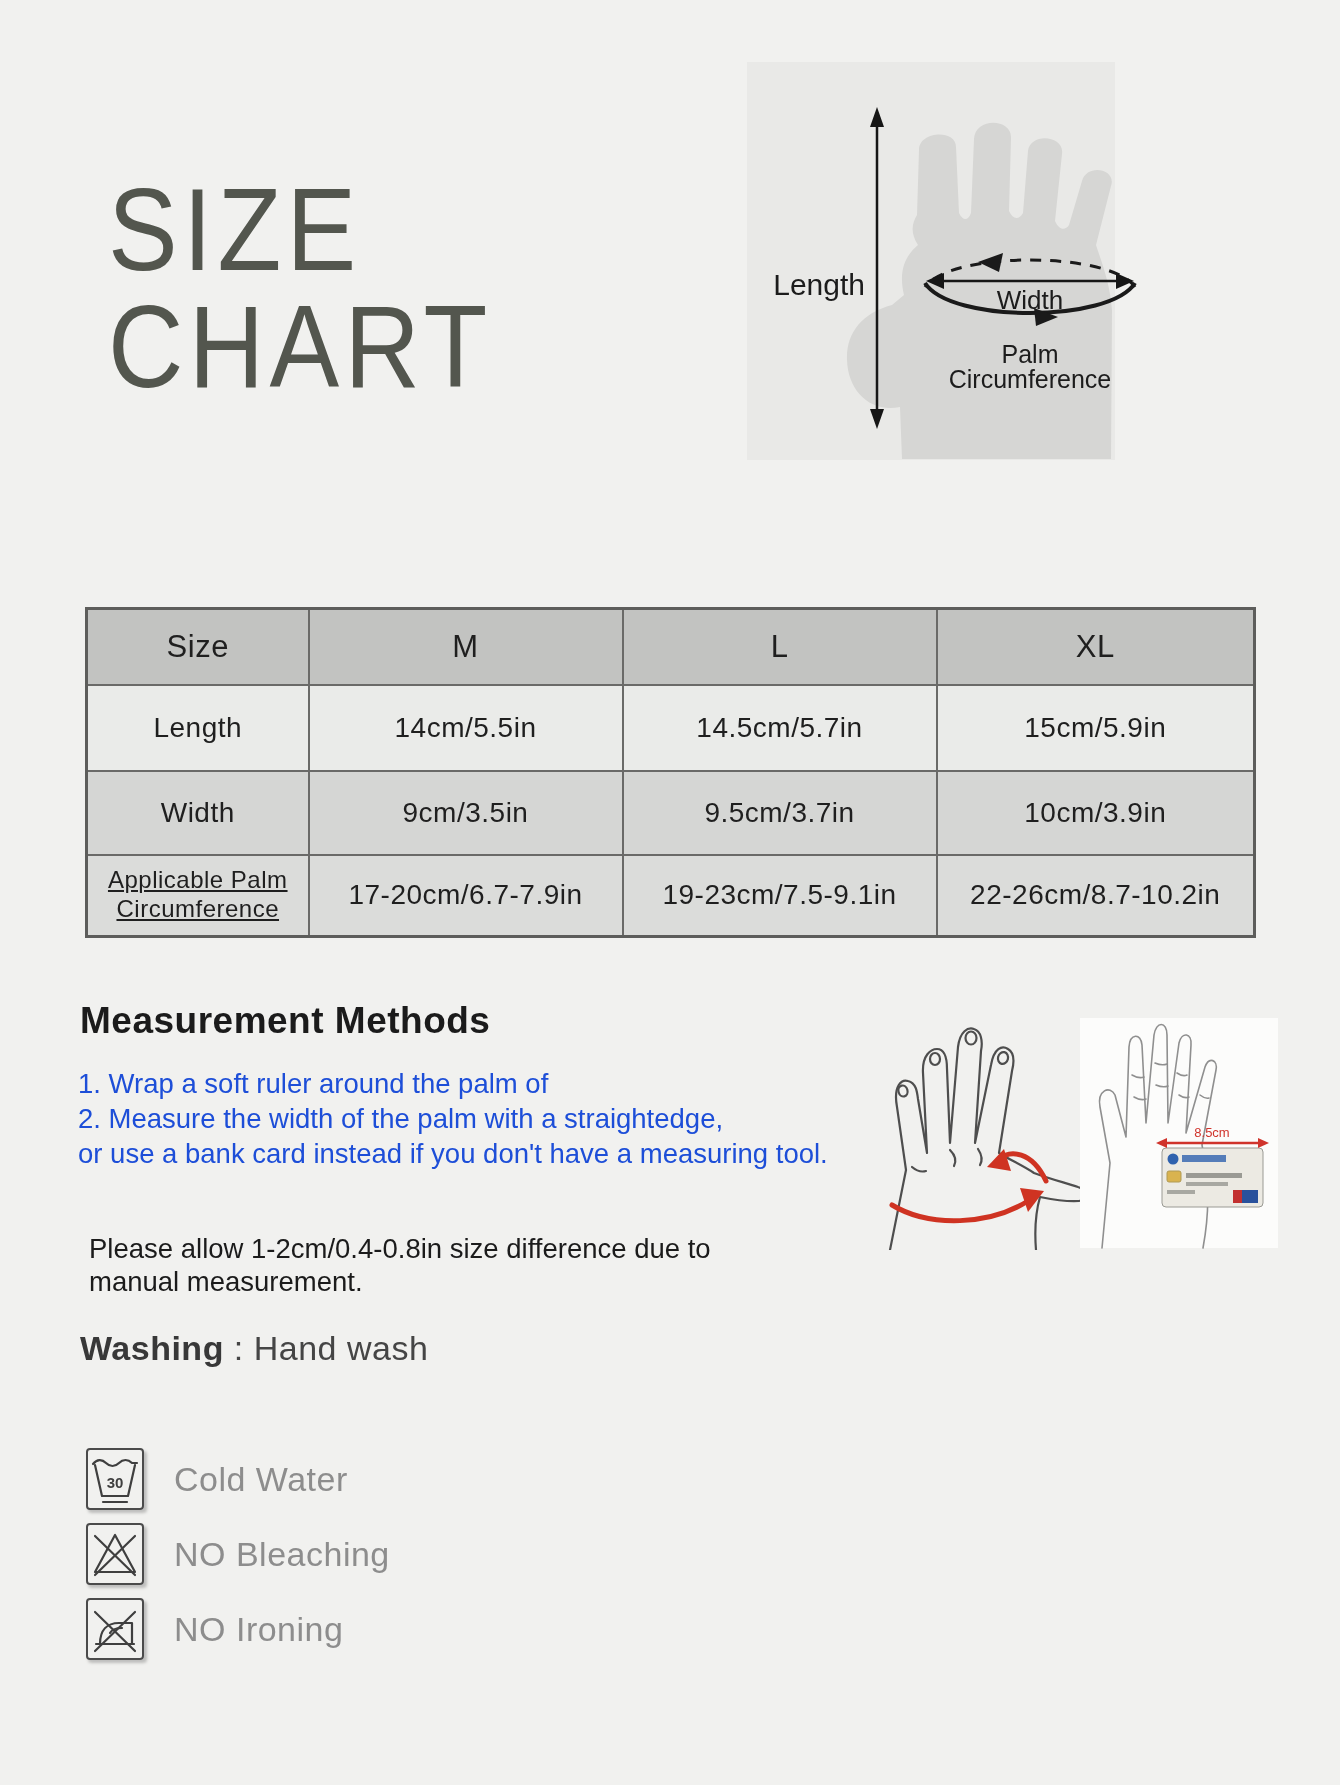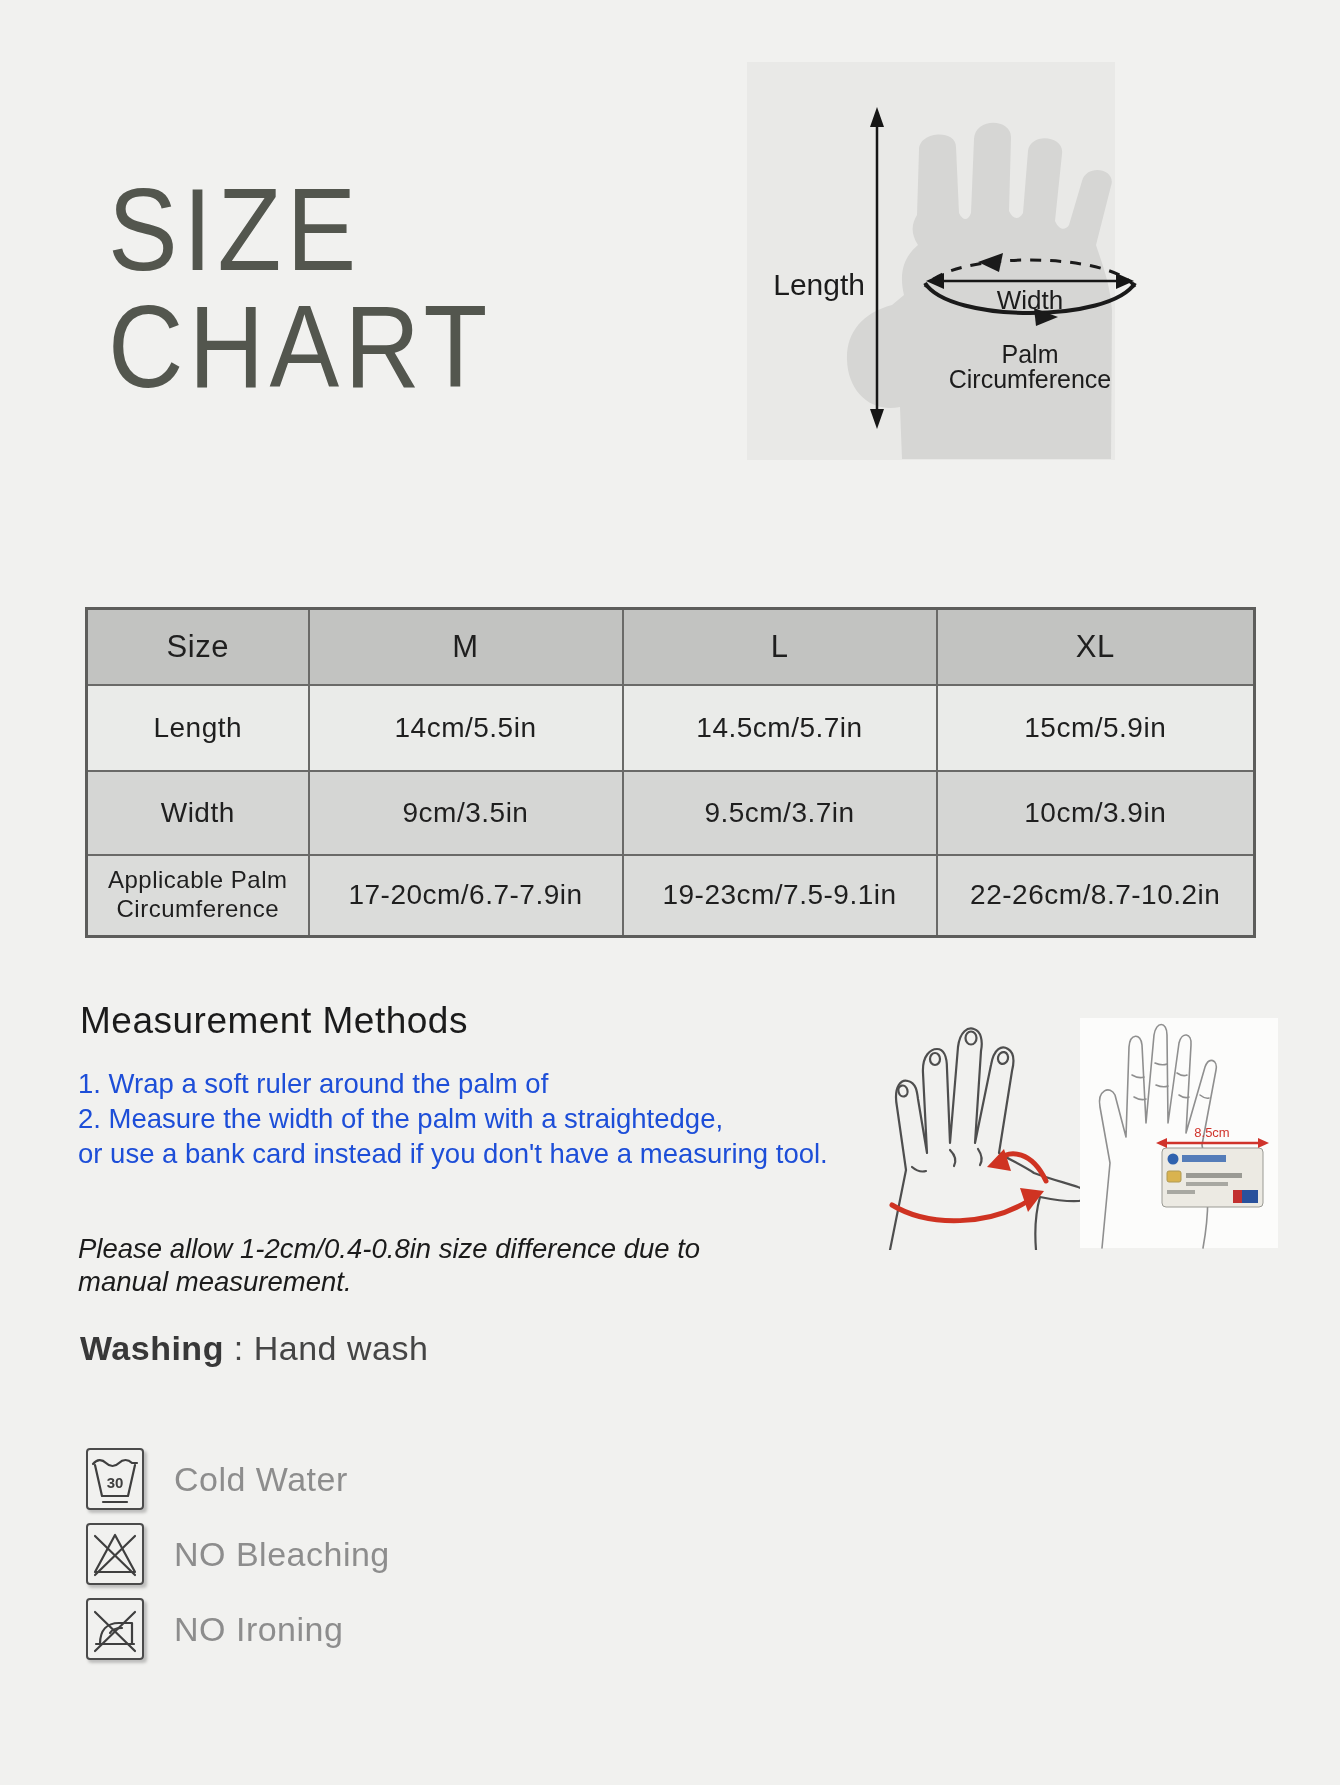--- a/index.html
+++ b/index.html
@@ -28,33 +28,33 @@
     border:2px solid #6a6a68;text-align:center;vertical-align:middle;
     font-weight:400;color:#1f1f1f;letter-spacing:0.5px;
     font-size:28px;padding:0;
   }
   tr.head-row{height:76px;background:#c2c3c1;}
   tr.head-row th{font-size:31px;}
   tr.row-length{height:86px;background:#eaebe9;}
   tr.row-width{height:84px;background:#d5d6d4;}
   tr.row-palm{height:82px;background:#dbdcda;}
   td.row-label,th.row-label{font-size:30px;}
-  tr.row-palm td.row-label{font-size:24px;line-height:1.2;padding:8px 12px;}
+  tr.row-palm td.row-label{font-size:24px;line-height:1.2;padding:8px 12px;text-decoration:underline;}
   
   .mm-heading{
     position:absolute;left:80px;top:1000px;
-    font-size:37px;font-weight:400;color:#1b1b1b;letter-spacing:0.5px;
+    font-size:37px;font-weight:700;color:#1b1b1b;letter-spacing:0.5px;
   }
   .mm-lines{
     position:absolute;left:78px;top:1066px;
     font-size:27.5px;line-height:35px;color:#1d4ed8;
   }
   .mm-note{
-    position:absolute;left:78px;top:1232px;
-    font-size:27.5px;line-height:33px;color:#1b1b1b;font-style:italic;
+    position:absolute;left:89px;top:1232px;
+    font-size:27.5px;line-height:33px;color:#1b1b1b;
   }
   .hands-svg{position:absolute;left:850px;top:985px;}
   
   .washing{
     position:absolute;left:80px;top:1329px;
     font-size:34px;color:#454545;letter-spacing:0.5px;
   }
   .washing .w-label{font-weight:700;color:#383838;}
   
   .care-list{position:absolute;left:86px;top:1450px;}

